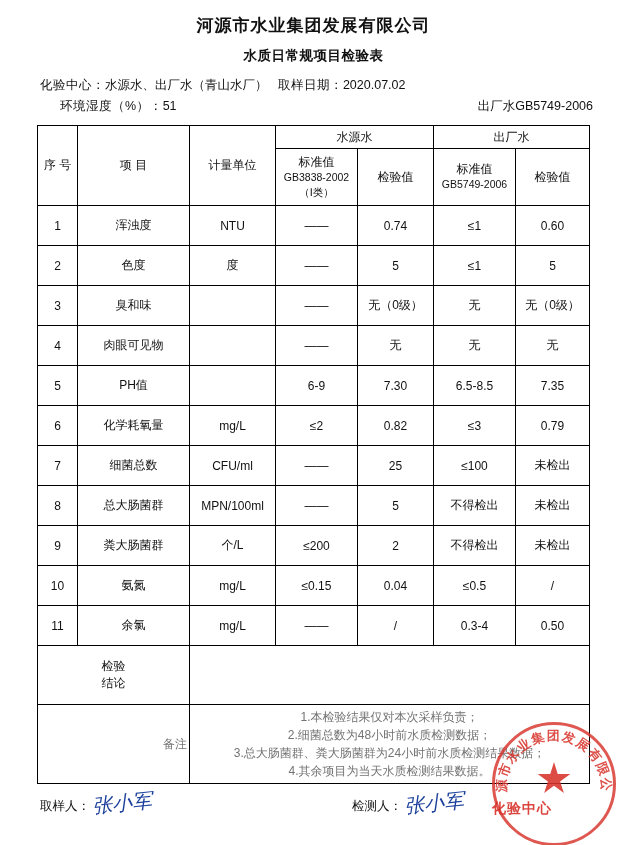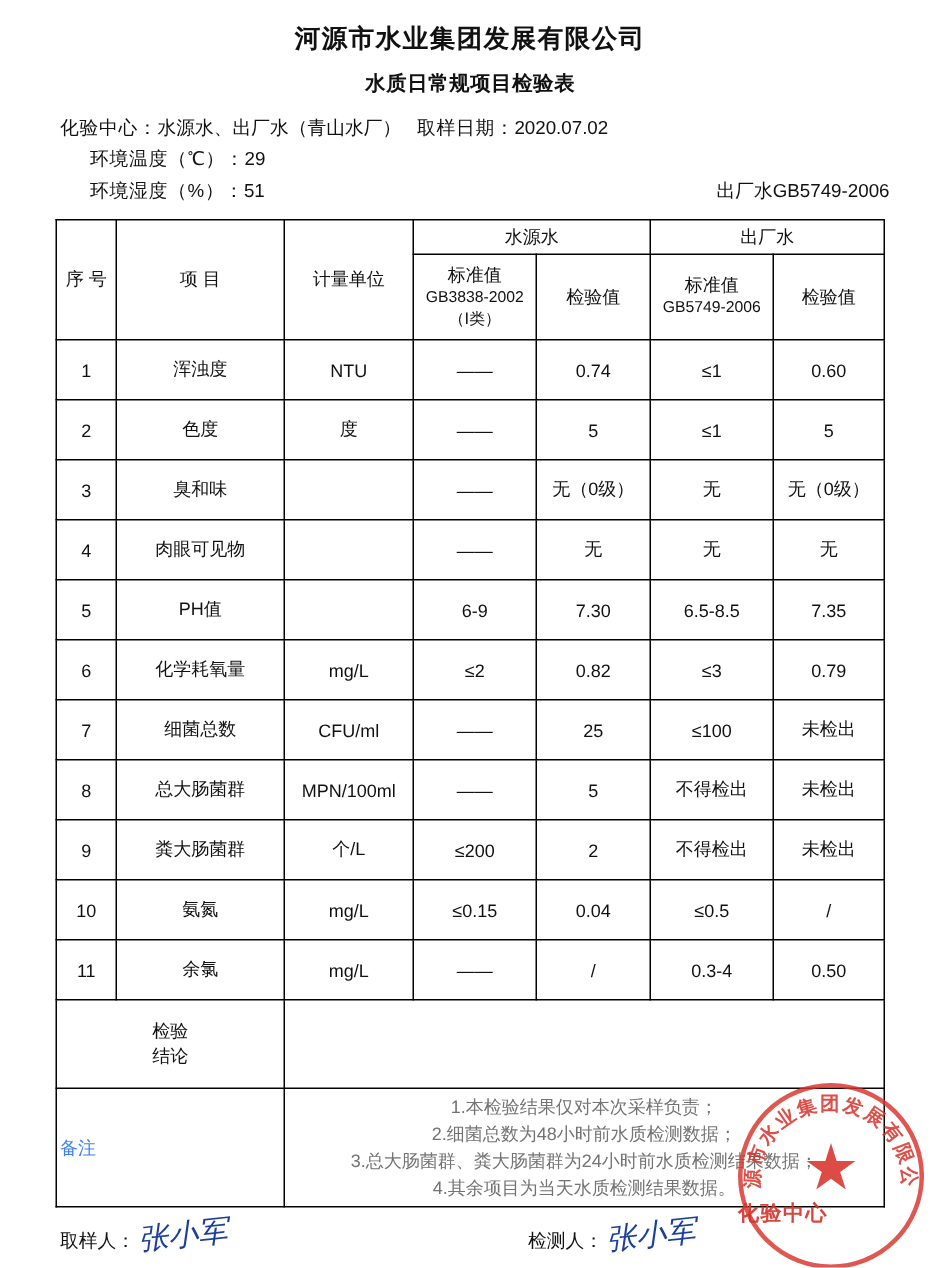--- a/index.html
+++ b/index.html
@@ -206,23 +206,20 @@
   <div class="subtitle">水质日常规项目检验表</div>
 
   <div class="meta">
     <div class="meta-row">
       <div class="meta-left">
         <span class="meta-label">化验中心：</span><span>水源水、出厂水（青山水厂）</span>
         &nbsp;&nbsp;<span class="meta-label">取样日期：</span><span>2020.07.02</span>
       </div>
     </div>
     <div class="meta-row">
-      <div class="meta-left indent1">
-        <span class="meta-label">环境温度（℃）：</span><span>29</span>
-      </div>
     </div>
     <div class="meta-row">
       <div class="meta-left indent1">
         <span class="meta-label">环境湿度（%）：</span><span>51</span>
       </div>
       <div class="meta-right">
         <span>出厂水GB5749-2006</span>
       </div>
     </div>
   </div>
@@ -362,21 +359,21 @@
 
       <tr>
         <td colspan="2" class="concl-label concl-body">
           <div>检验</div>
           <div>结论</div>
         </td>
         <td colspan="5" class="concl-body"></td>
       </tr>
 
       <tr>
-        <td colspan="2" class="remark-label remark-body" style="text-align:left;color:#3b82f6;">备注</td>
+        <td colspan="2" class="remark-label remark-body" style="text-align:right;color:#737373;">备注</td>
         <td colspan="5" class="remark-body">
           <div>1.本检验结果仅对本次采样负责；</div>
           <div>2.细菌总数为48小时前水质检测数据；</div>
           <div>3.总大肠菌群、粪大肠菌群为24小时前水质检测结果数据；</div>
           <div>4.其余项目为当天水质检测结果数据。</div>
         </td>
       </tr>
     </tbody>
   </table>
 

